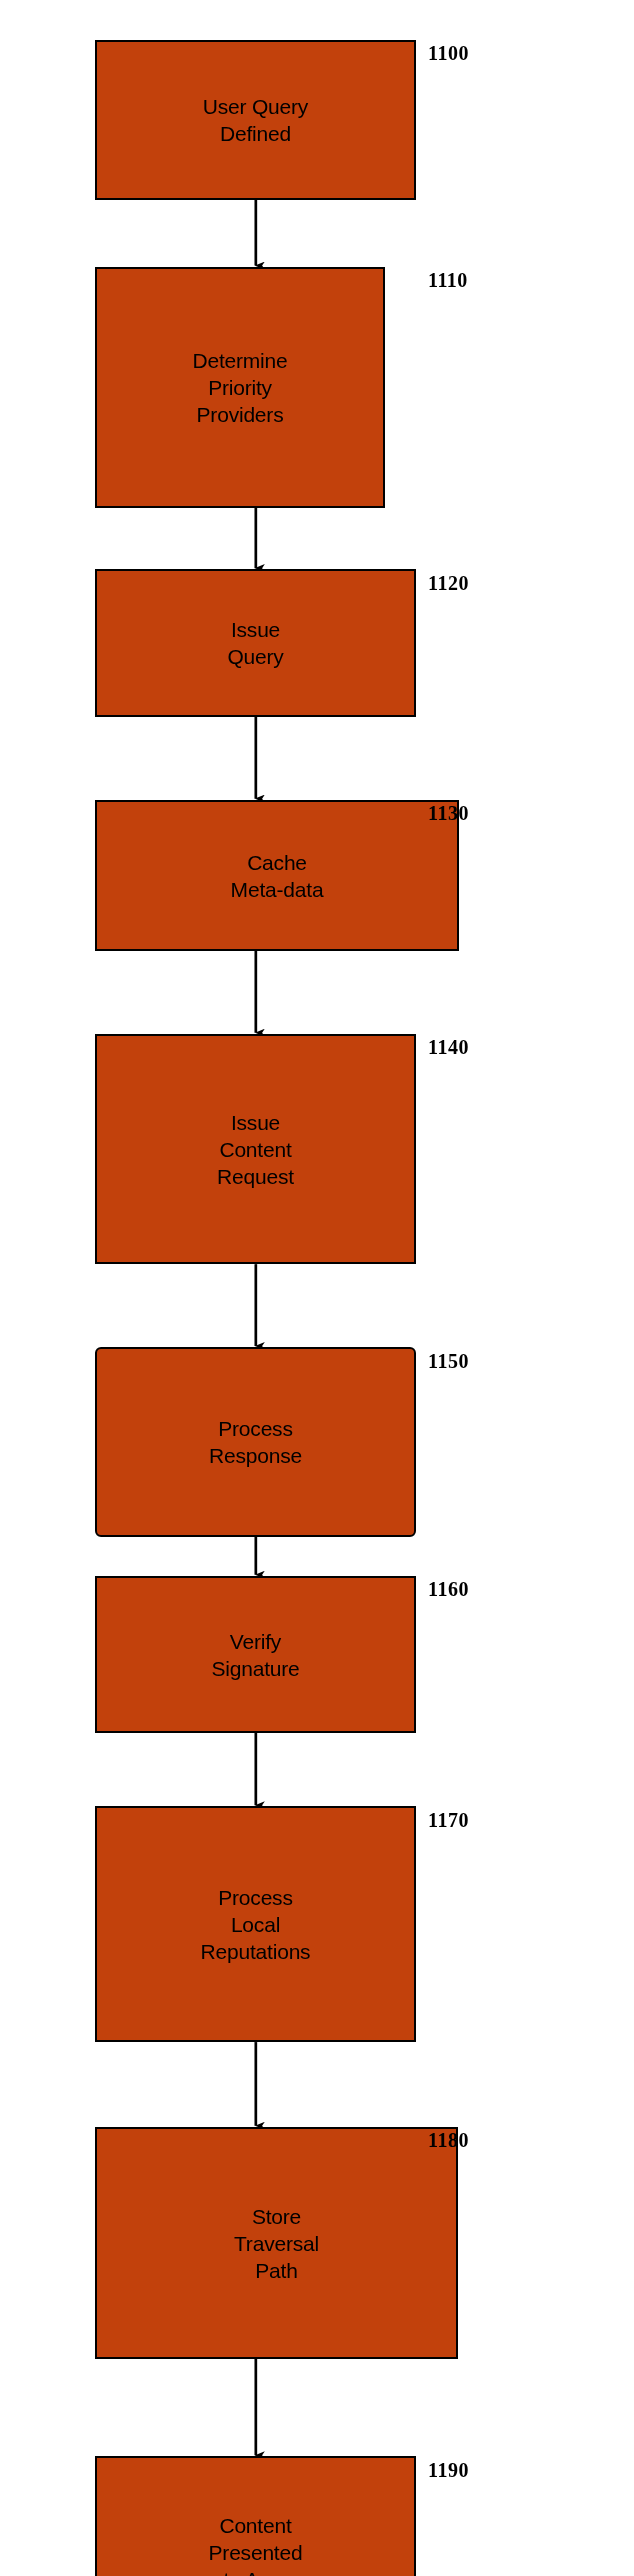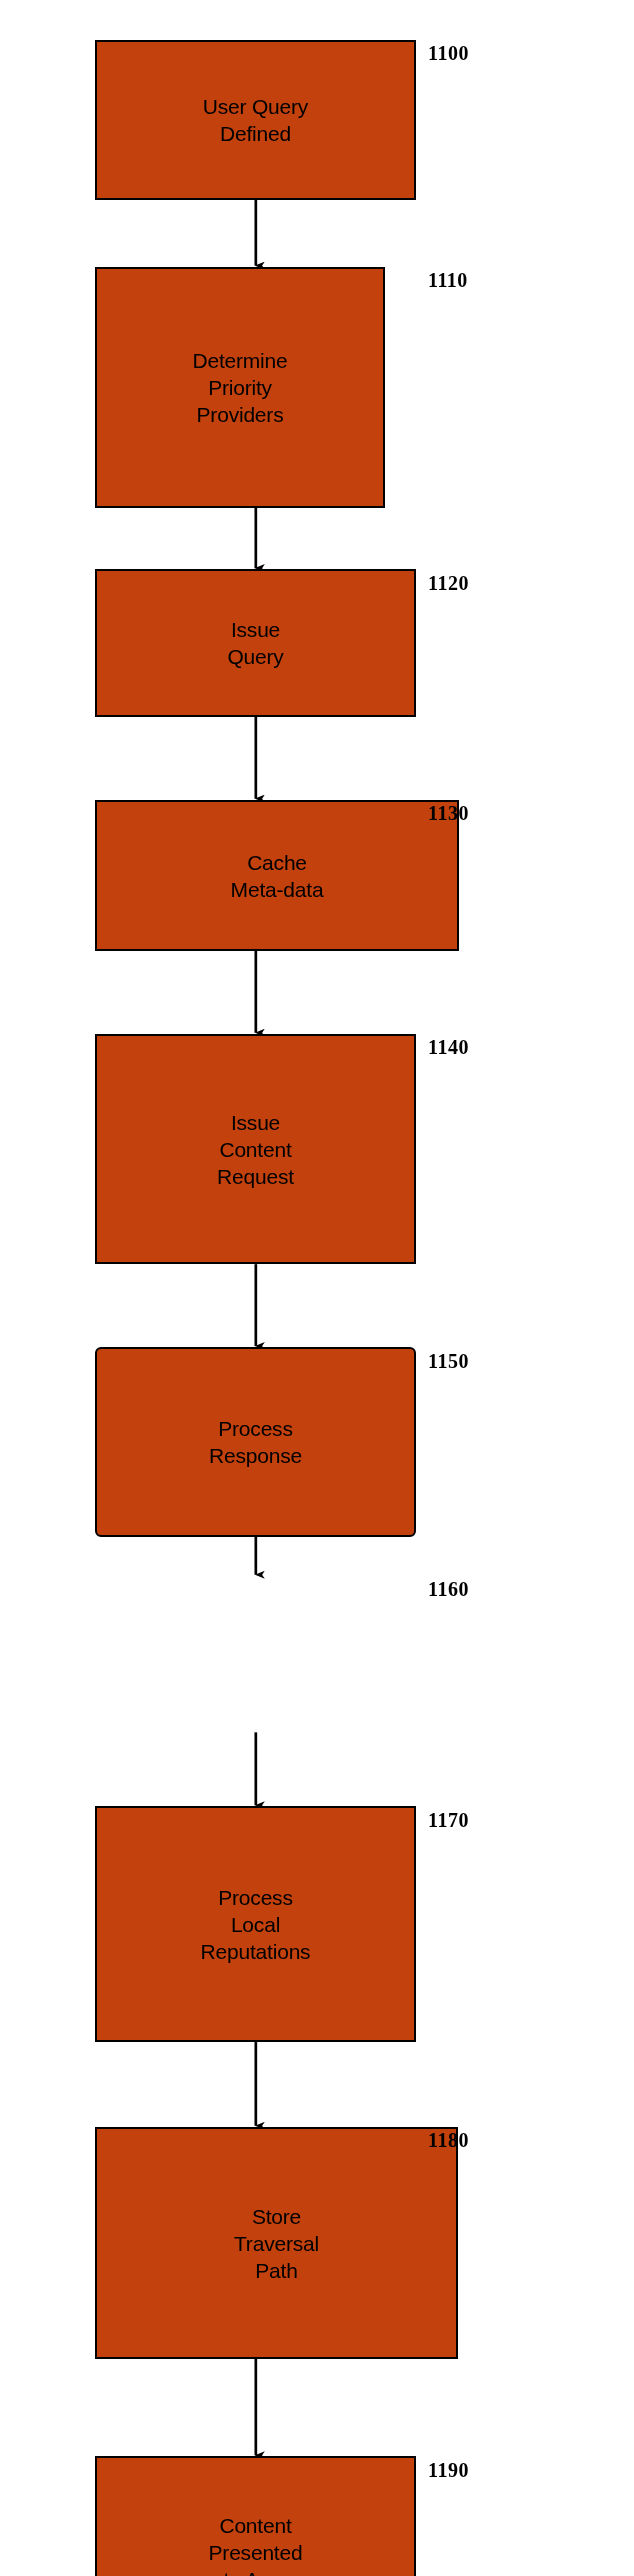--- a/index.html
+++ b/index.html
@@ -112,20 +112,24 @@
         <span class="line">Issue</span>
         <span class="line">Content</span>
         <span class="line">Request</span>
       </div>
       <div class="ref" style="left: 428px; top: 1036px;">1140</div>
       <div class="node" style="left: 95px; top: 1347px; width: 321px; height: 190px; border-radius: 6px;">
         <span class="line">Process</span>
         <span class="line">Response</span>
       </div>
       <div class="ref" style="left: 428px; top: 1350px;">1150</div>
+      <div class="node" style="left: 95px; top: 1576px; width: 321px; height: 157px;">
+        <span class="line">Verify</span>
+        <span class="line">Signature</span>
+      </div>
       <div class="ref" style="left: 428px; top: 1578px;">1160</div>
       <div class="node" style="left: 95px; top: 1806px; width: 321px; height: 236px;">
         <span class="line">Process</span>
         <span class="line">Local</span>
         <span class="line">Reputations</span>
       </div>
       <div class="ref" style="left: 428px; top: 1809px;">1170</div>
       <div class="node" style="left: 95px; top: 2127px; width: 363px; height: 232px;">
         <span class="line">Store</span>
         <span class="line">Traversal</span>

